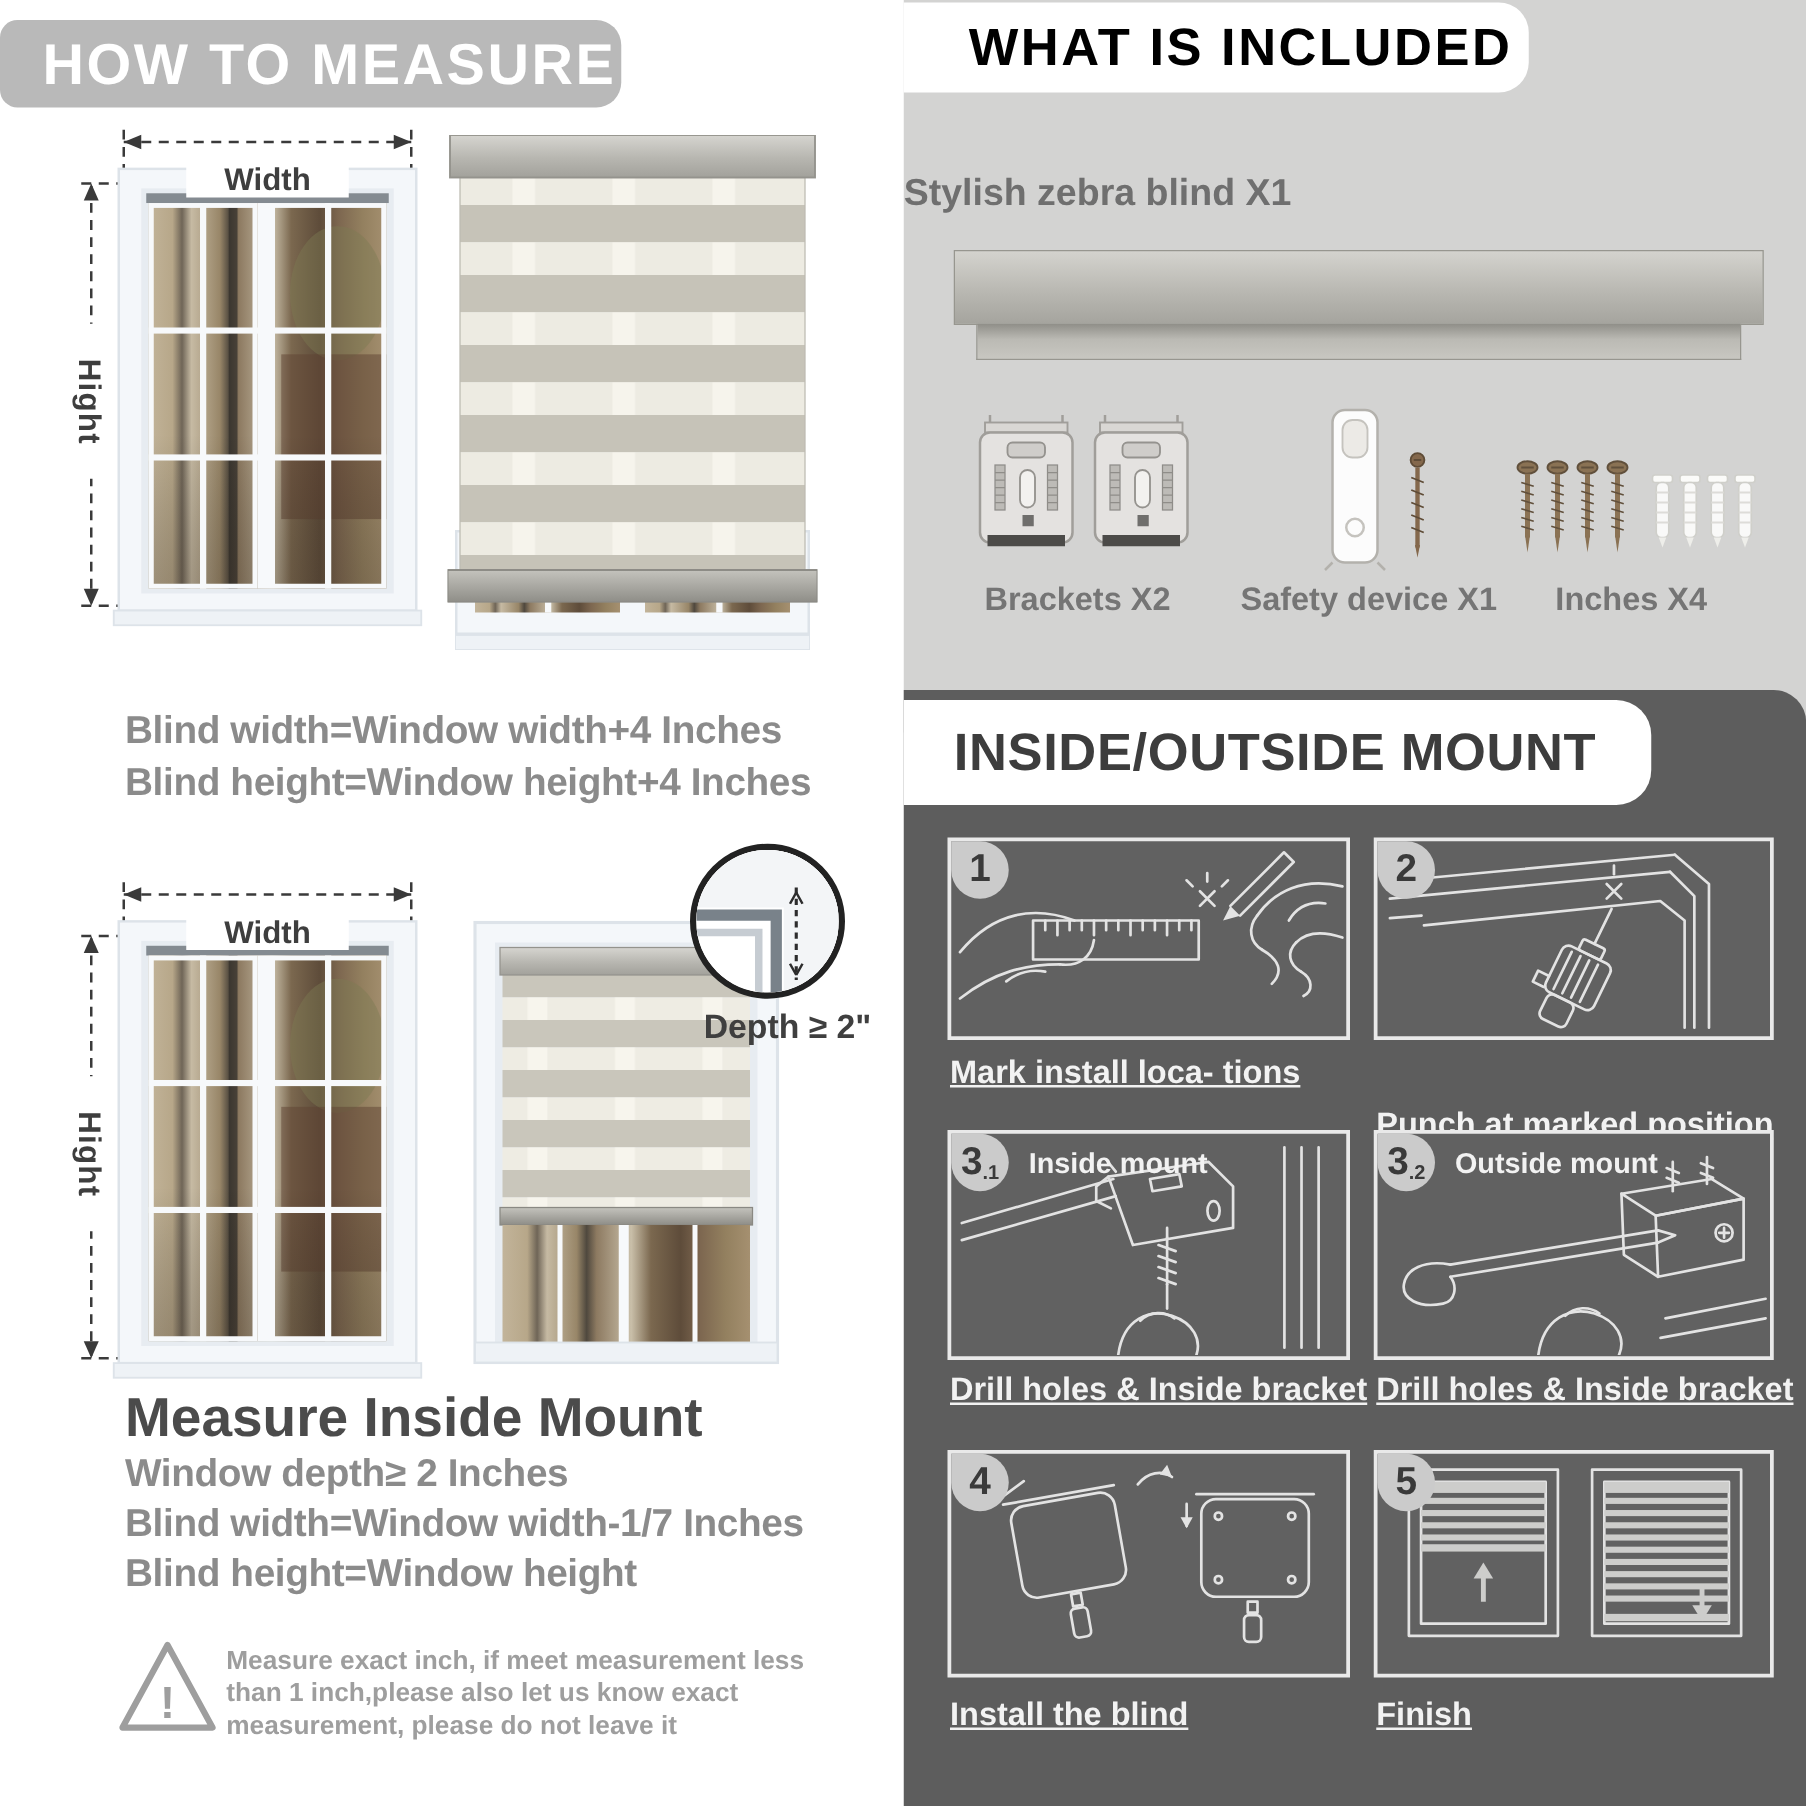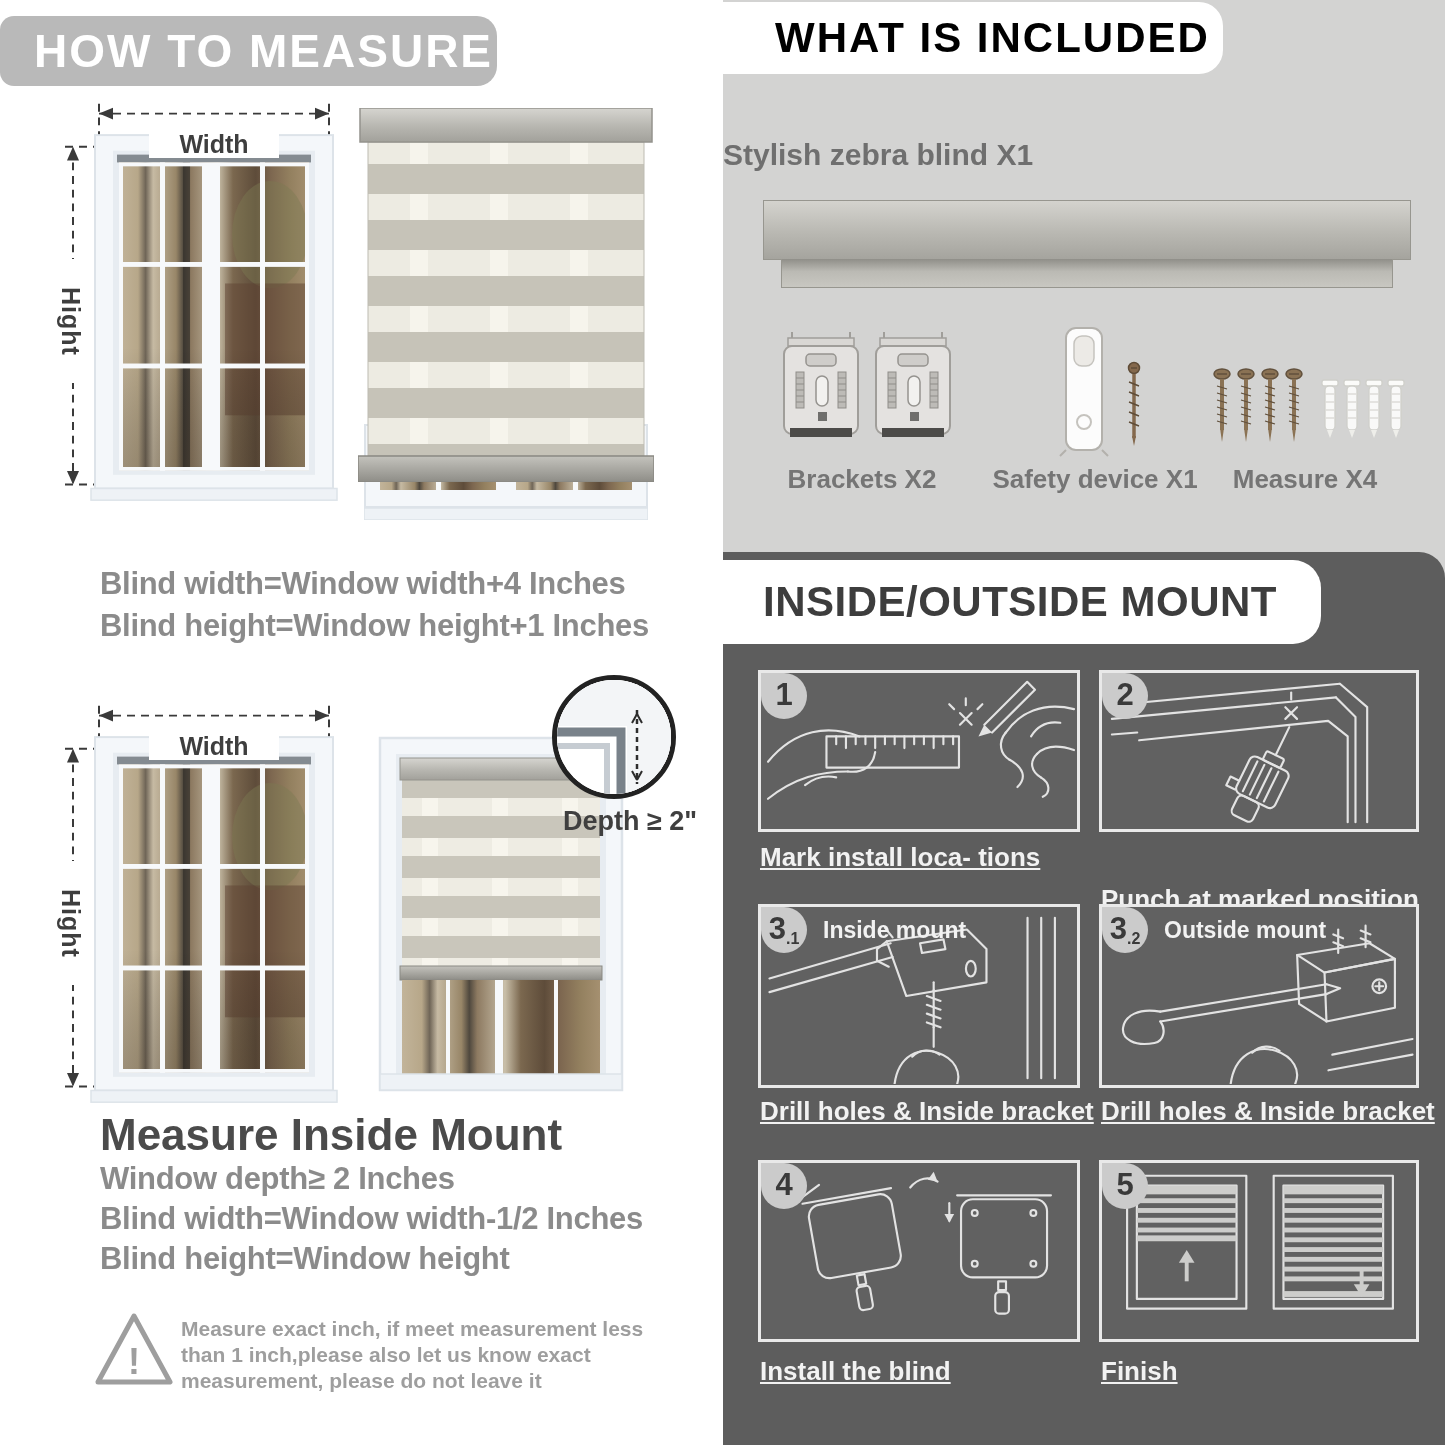--- a/index.html
+++ b/index.html
@@ -147,21 +147,21 @@
     <rect x="0" y="84" width="284" height="12" fill="#eef2f6" stroke="#dde3e9" stroke-width="1.5"></rect>
   </svg>
   <svg class="abs" style="left:358px;top:108px" width="296" height="374" viewBox="0 0 296 374">
     <rect x="10" y="34" width="276" height="314" fill="url(#zebra)"></rect>
     <rect x="10" y="34" width="276" height="314" fill="none" stroke="#bdbbb2" stroke-width="1"></rect>
     <rect x="2" y="0" width="292" height="34" fill="url(#railGrad)" stroke="#94938d" stroke-width="1.5"></rect>
     <rect x="0" y="348" width="296" height="26" fill="url(#railGrad2)" stroke="#8a8983" stroke-width="1.5"></rect>
   </svg>
 
   <div class="abs sub" style="left:100px;top:566px">Blind width=Window width+4 Inches</div>
-  <div class="abs sub" style="left:100px;top:608px">Blind height=Window height+1 Inches</div>
+  <div class="abs sub" style="left:100px;top:608px">Blind height=Window height+4 Inches</div>
 
   <svg class="abs" style="left:55px;top:700px" width="300" height="410" viewBox="0 0 300 420" preserveAspectRatio="none">
     <g stroke="#3a3a3a" stroke-width="2" stroke-dasharray="8 6" fill="none">
       <path d="M44,6 V44"></path>
         <path d="M274,6 V44"></path>
         <path d="M44,16 H274"></path>
       <path d="M10,50 H46"></path>
         <path d="M10,396 H46"></path>
         <path d="M18,52 V394"></path>
     </g>
@@ -219,21 +219,21 @@
       <g stroke="#2d2d2d" stroke-width="2" fill="none">
         <path d="M80,34 l-5,9 M80,34 l5,9"></path>
           <path d="M80,100 l-5,-9 M80,100 l5,-9"></path>
       </g>
     </svg>
   </div>
   <div class="abs depth-lbl" style="left:545px;top:806px">Depth ≥ 2"</div>
 
   <div class="abs h1" style="left:100px;top:1110px">Measure Inside Mount</div>
   <div class="abs sub" style="left:100px;top:1161px">Window depth≥ 2 Inches</div>
-  <div class="abs sub" style="left:100px;top:1201px">Blind width=Window width-1/2 Inches</div>
+  <div class="abs sub" style="left:100px;top:1201px">Blind width=Window width-1/7 Inches</div>
   <div class="abs sub" style="left:100px;top:1241px">Blind height=Window height</div>
 
   <svg class="abs" style="left:92px;top:1310px" width="84" height="78" viewBox="0 0 84 78">
     <path d="M42,6 L78,72 L6,72 Z" fill="none" stroke="#9e9e9e" stroke-width="5" stroke-linejoin="round"></path>
     <text x="42" y="64" text-anchor="middle" font-size="36" font-weight="bold" fill="#9e9e9e" font-family="Liberation Sans, sans-serif">!</text>
   </svg>
   <div class="abs warn-text" style="left:181px;top:1316px">
     <div>Measure exact inch, if meet measurement less</div>
     <div>than 1 inch,please also let us know exact</div>
     <div>measurement, please do not leave it</div>
@@ -336,21 +336,21 @@
           <rect x="-8" y="14" width="16" height="6" rx="2" fill="#fbfbf9" stroke="#cfcfca" stroke-width="1.3"></rect>
           <rect x="-5" y="20" width="10" height="44" rx="4" fill="rgba(255,255,255,.85)" stroke="#cfcfca" stroke-width="1.3"></rect>
           <path d="M-5,28 h10 M-5,36 h10 M-5,44 h10 M-5,52 h10" stroke="#dddcd8" stroke-width="1.5" fill="none"></path>
           <path d="M-3,64 L0,72 L3,64 Z" fill="#eeeeea"></path>
         </g>
     </g>
   </svg>
 
   <div class="abs item-label" style="left:757px;top:464px;width:210px">Brackets X2</div>
   <div class="abs item-label" style="left:980px;top:464px;width:230px">Safety device X1</div>
-  <div class="abs item-label" style="left:1200px;top:464px;width:210px">Measure X4</div>
+  <div class="abs item-label" style="left:1200px;top:464px;width:210px">Inches X4</div>
 
   <div class="abs panel-mount"></div>
   <div class="abs banner-mount">INSIDE/OUTSIDE MOUNT</div>
 
   <div class="step-box" style="left:758px;top:670px;width:322px;height:162px">
     <svg class="art" width="312" height="152" viewBox="0 0 316 156">
       <g stroke="#e3e3e3" stroke-width="2.2" fill="none" stroke-linecap="round" stroke-linejoin="round">
         <path d="M2,88 C30,54 64,50 96,62"></path>
           <path d="M2,126 C30,104 56,98 84,98"></path>
         <path d="M84,98 C100,100 110,92 112,78"></path>

